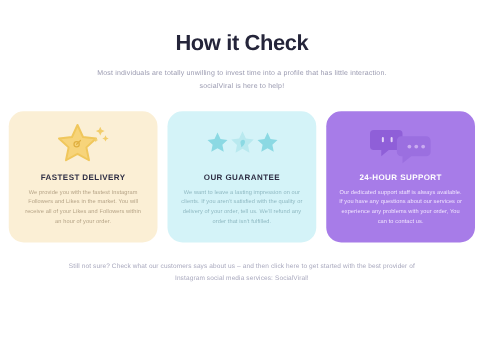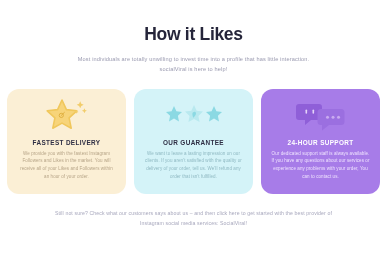--- a/index.html
+++ b/index.html
@@ -88,21 +88,21 @@
     color: #a8a8bd;
     letter-spacing: 0.1px;
     margin-top: 14px;
   }
 </style>
 </head>
 <body>
 
 <div class="page">
 
-  <h1 class="page-title">How it Likes</h1>
+  <h1 class="page-title">How it Check</h1>
 
   <p class="subtitle">Most individuals are totally unwilling to invest time into a profile that has little interaction. socialViral is here to help!</p>
 
   <div class="cards">
 
     <div class="card card-yellow">
       <div class="card-icon">
         <svg width="44" height="40" viewBox="0 0 44 40">
           <path d="M17 3 L21.4 12.6 L31.8 13.8 L24.1 20.9 L26.2 31.2 L17 26.1 L7.8 31.2 L9.9 20.9 L2.2 13.8 L12.6 12.6 Z" fill="#f7d47a" stroke="#f0c75c" stroke-width="1.6" stroke-linejoin="round"></path>
           <circle cx="16.3" cy="18.4" r="2.1" fill="none" stroke="#e0b040" stroke-width="1"></circle>

